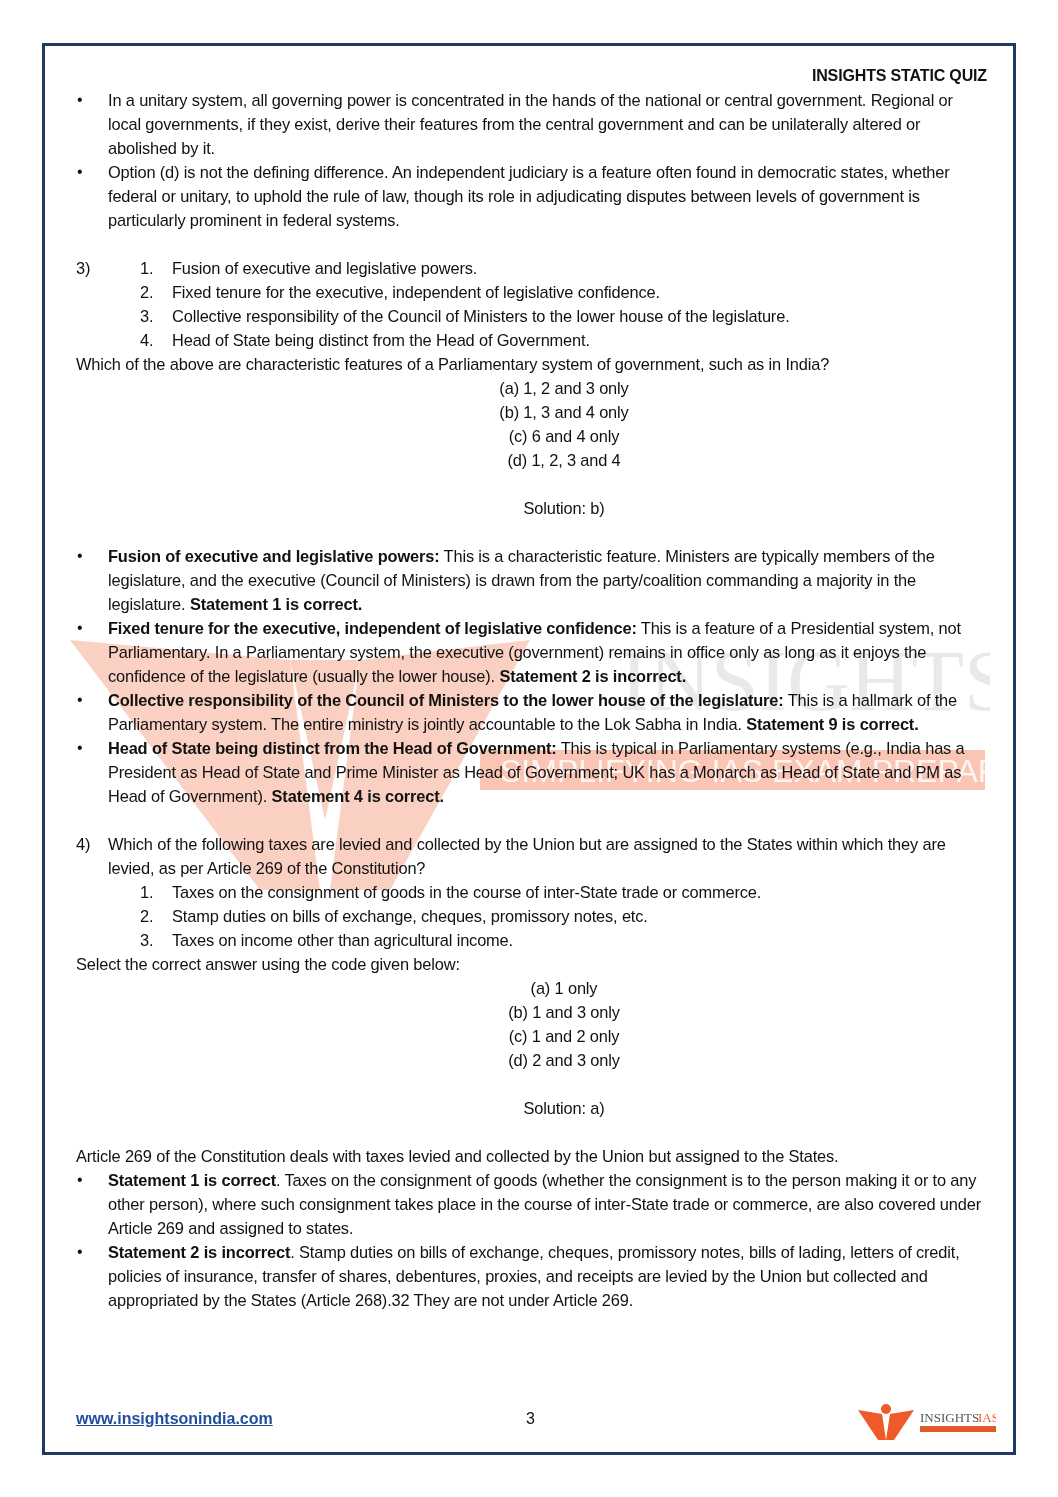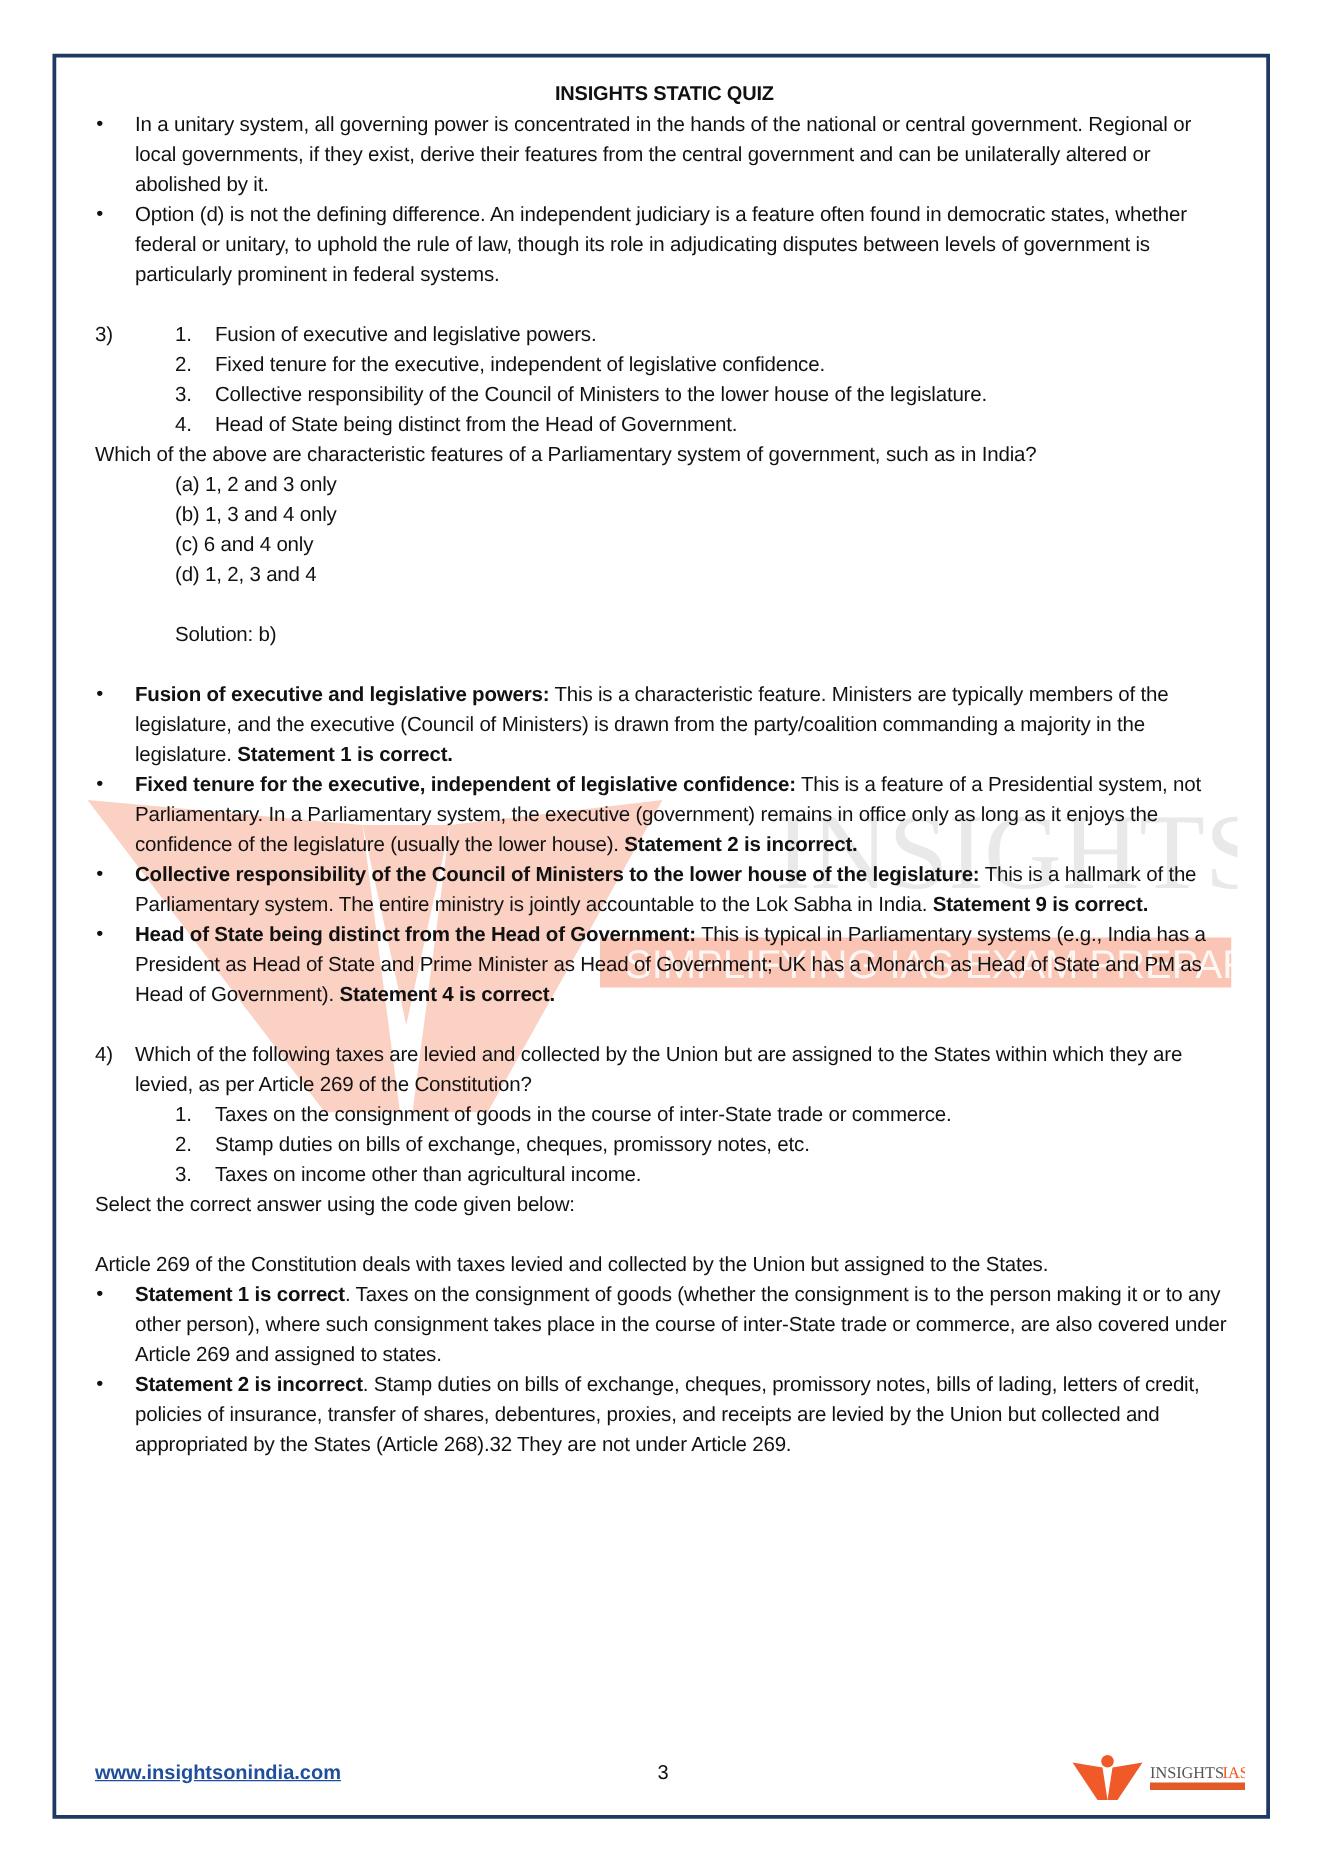--- a/index.html
+++ b/index.html
@@ -3,29 +3,29 @@
 <meta charset="utf-8">
 <style>
   html, body { margin: 0; padding: 0; background: #ffffff; }
   body { width: 1058px; height: 1497px; position: relative; overflow: hidden;
          font-family: "Liberation Sans", "DejaVu Sans", sans-serif; color: #111; }
   .page-border { position: absolute; left: 42px; top: 43px; width: 968px; height: 1406px;
                  border: 3px solid #1f3864; box-sizing: content-box; }
   .watermark { position: absolute; left: 60px; top: 620px; width: 930px; height: 270px; pointer-events: none; z-index: 0; }
   .content { position: absolute; left: 76px; top: 64px; width: 912px; z-index: 1;
              font-size: 16.4px; line-height: 24px; letter-spacing: -0.15px; }
-  .header-title { text-align: center; font-weight: bold; font-size: 16px; margin-right: 1px; height: 24px; }
+  .header-title { text-align: right; font-weight: bold; font-size: 16px; margin-right: 1px; height: 24px; }
   .bullet { position: relative; padding-left: 32px; }
   .bullet::before { content: "\2022"; position: absolute; left: 1px; top: 0; font-size: 16px; }
   .q { position: relative; padding-left: 32px; }
   .q .qnum { position: absolute; left: 0; top: 0; }
   .numlist { padding-left: 64px; }
   .numitem { position: relative; padding-left: 32px; }
   .numitem .n { position: absolute; left: 0; top: 0; }
-  .opts { padding-left: 64px; }
+  .opts { padding-left: 64px; text-align: center; }
   .gap { height: 24px; }
   b { font-weight: bold; text-align: right; }
   .footer { position: absolute; top: 1410px; left: 76px; width: 920px; height: 40px; z-index: 1; }
   .footer-link { position: absolute; left: 0; top: 0; color: #1f4e9c; text-decoration: underline; font-size: 16px; font-weight: bold; }
   .page-num { position: absolute; left: 450px; top: 0; font-size: 16px; }
   .footer-logo { position: absolute; left: 780px; top: -8px; width: 140px; height: 40px; }
 </style>
 </head>
 <body>
 
@@ -78,20 +78,28 @@
   <div class="q">
     <span class="qnum">4)</span>
     <span>Which of the following taxes are levied and collected by the Union but are assigned to the States within which they are levied, as per Article 269 of the Constitution?</span>
   </div>
   <div class="numlist">
     <div class="numitem"><span class="n">1.</span><span>Taxes on the consignment of goods in the course of inter-State trade or commerce.</span></div>
     <div class="numitem"><span class="n">2.</span><span>Stamp duties on bills of exchange, cheques, promissory notes, etc.</span></div>
     <div class="numitem"><span class="n">3.</span><span>Taxes on income other than agricultural income.</span></div>
   </div>
   <div>Select the correct answer using the code given below:</div>
+  <div class="opts">
+    <div>(a) 1 only</div>
+    <div>(b) 1 and 3 only</div>
+    <div>(c) 1 and 2 only</div>
+    <div>(d) 2 and 3 only</div>
+    <div class="gap"></div>
+    <div>Solution: a)</div>
+  </div>
   <div class="gap"></div>
 
   <div>Article 269 of the Constitution deals with taxes levied and collected by the Union but assigned to the States.</div>
   <div class="bullet"><b>Statement 1 is correct</b><span>. Taxes on the consignment of goods (whether the consignment is to the person making it or to any other person), where such consignment takes place in the course of inter-State trade or commerce, are also covered under Article 269 and assigned to states.</span></div>
   <div class="bullet"><b>Statement 2 is incorrect</b><span>. Stamp duties on bills of exchange, cheques, promissory notes, bills of lading, letters of credit, policies of insurance, transfer of shares, debentures, proxies, and receipts are levied by the Union but collected and appropriated by the States (Article 268).32 They are not under Article 269.</span></div>
 </div>
 
 <div class="footer">
   <a class="footer-link">www.insightsonindia.com</a>
   <span class="page-num">3</span>

